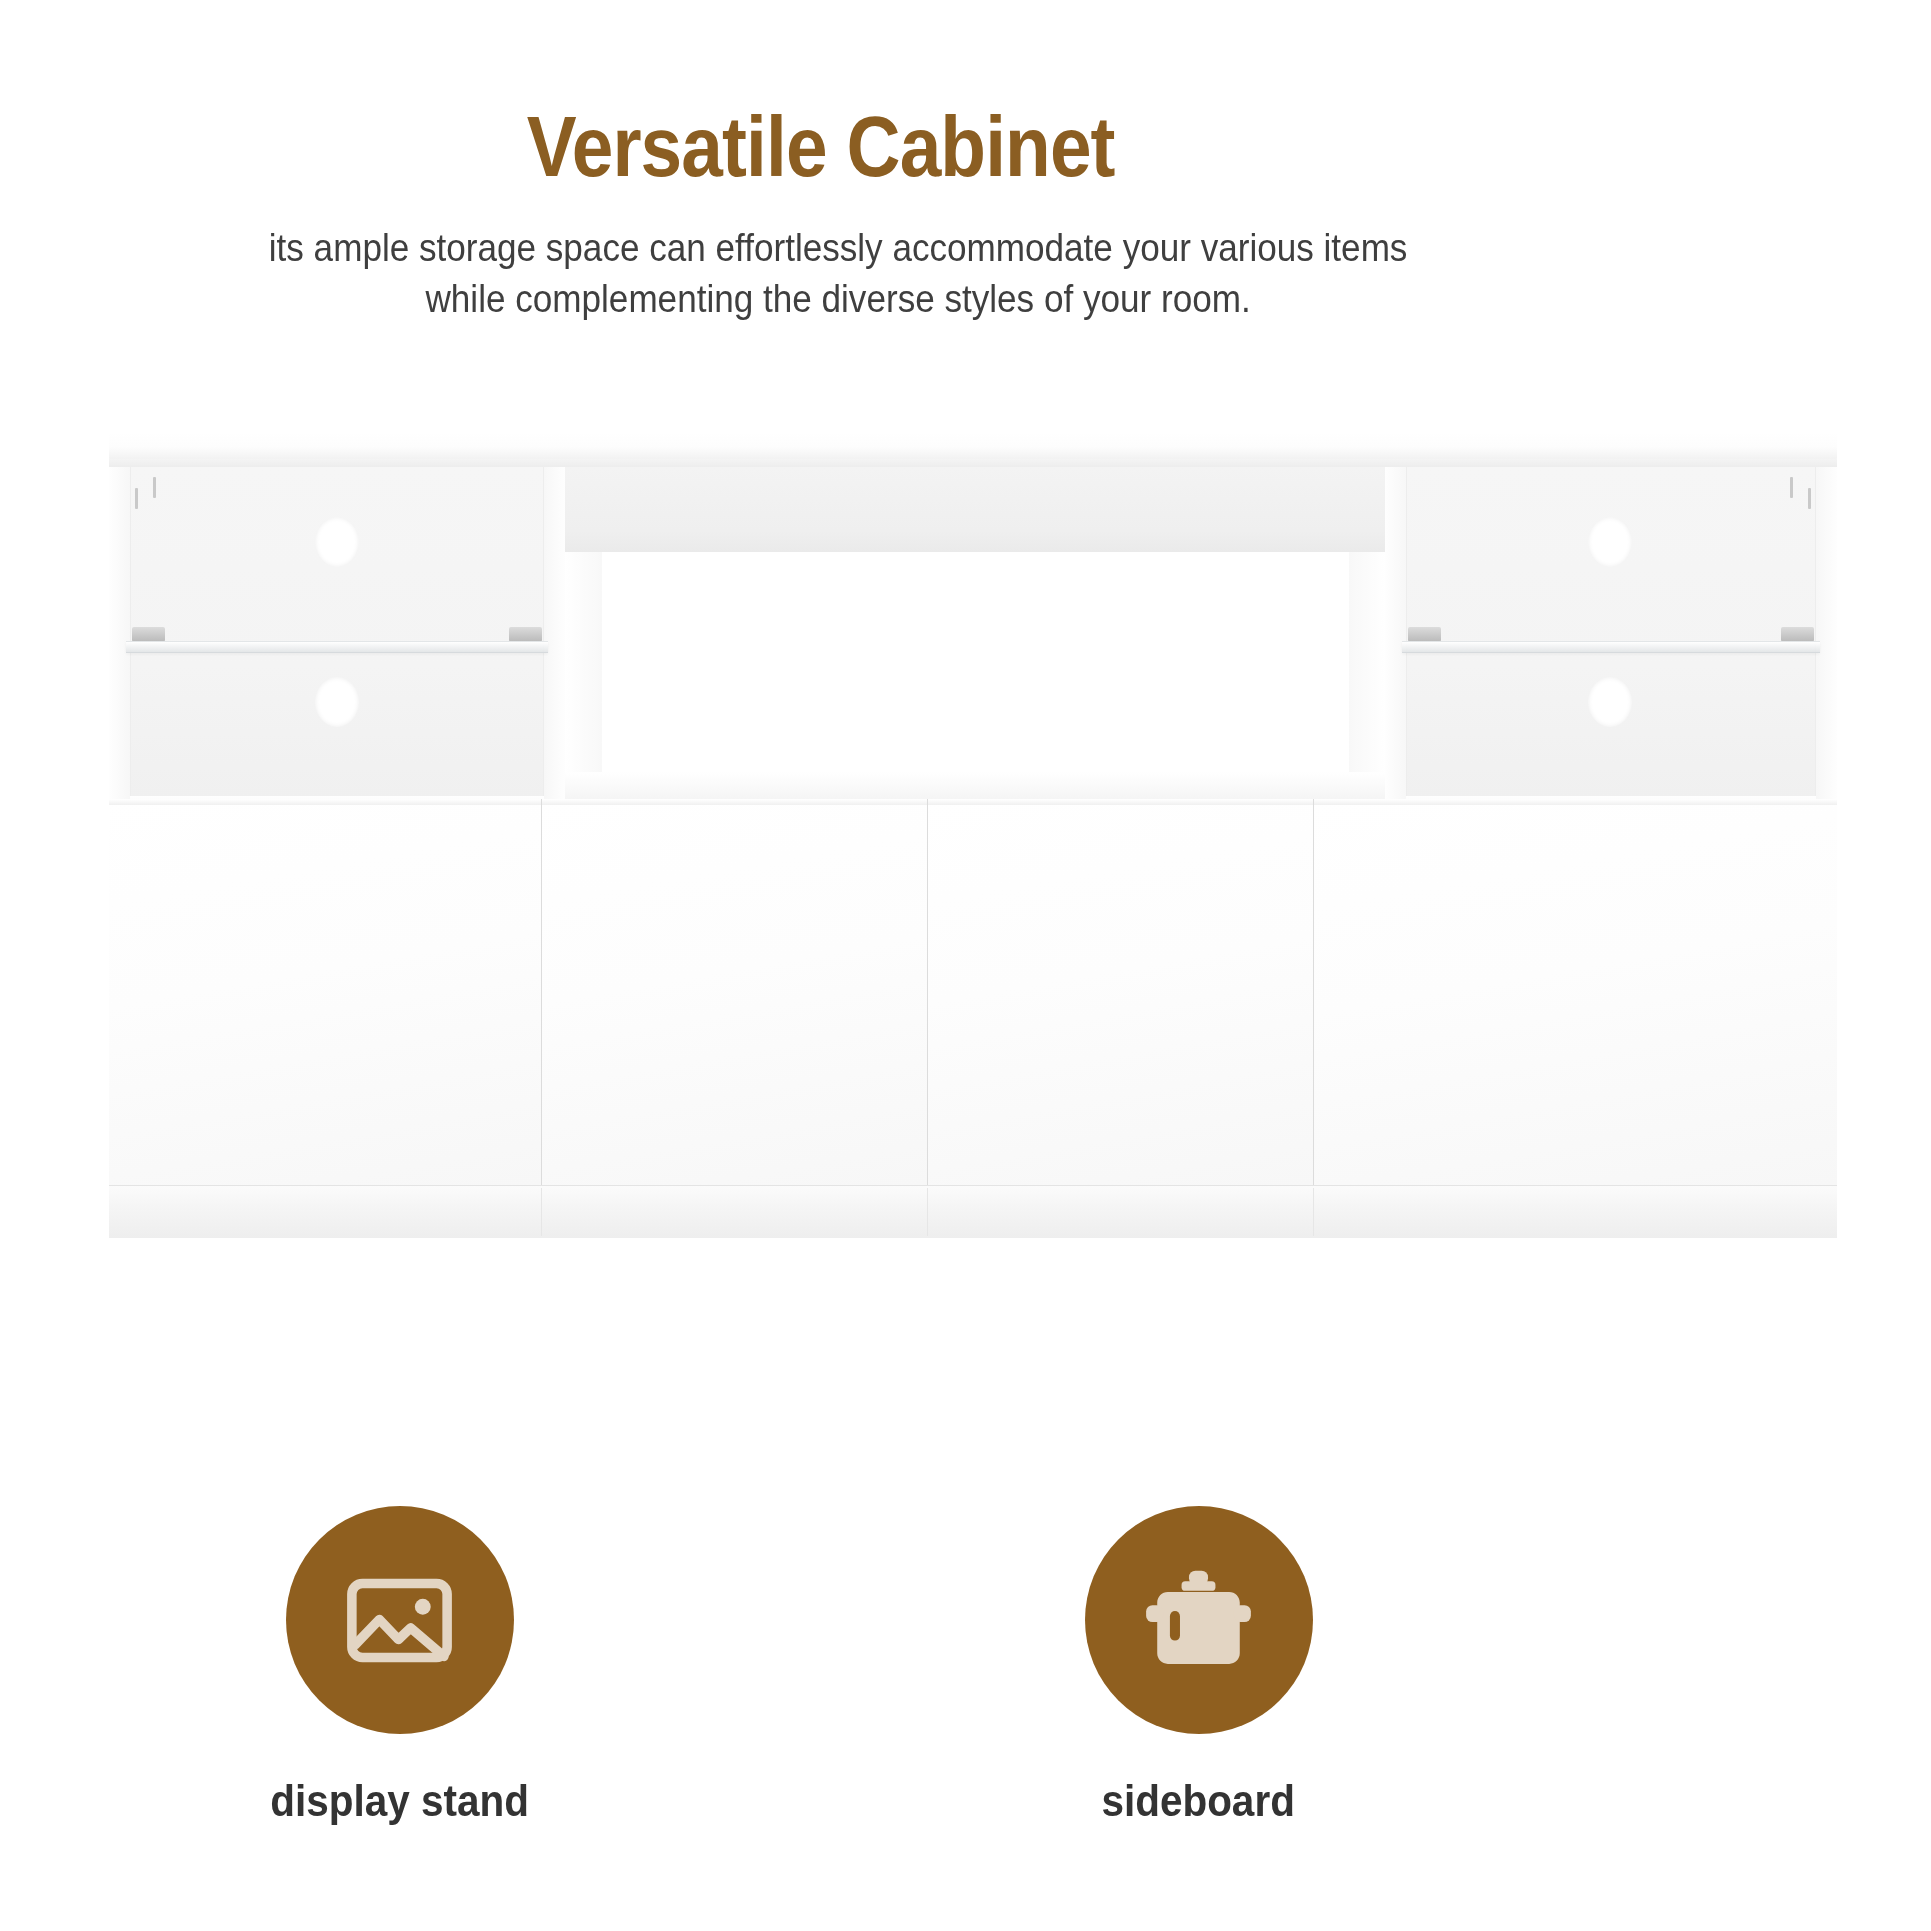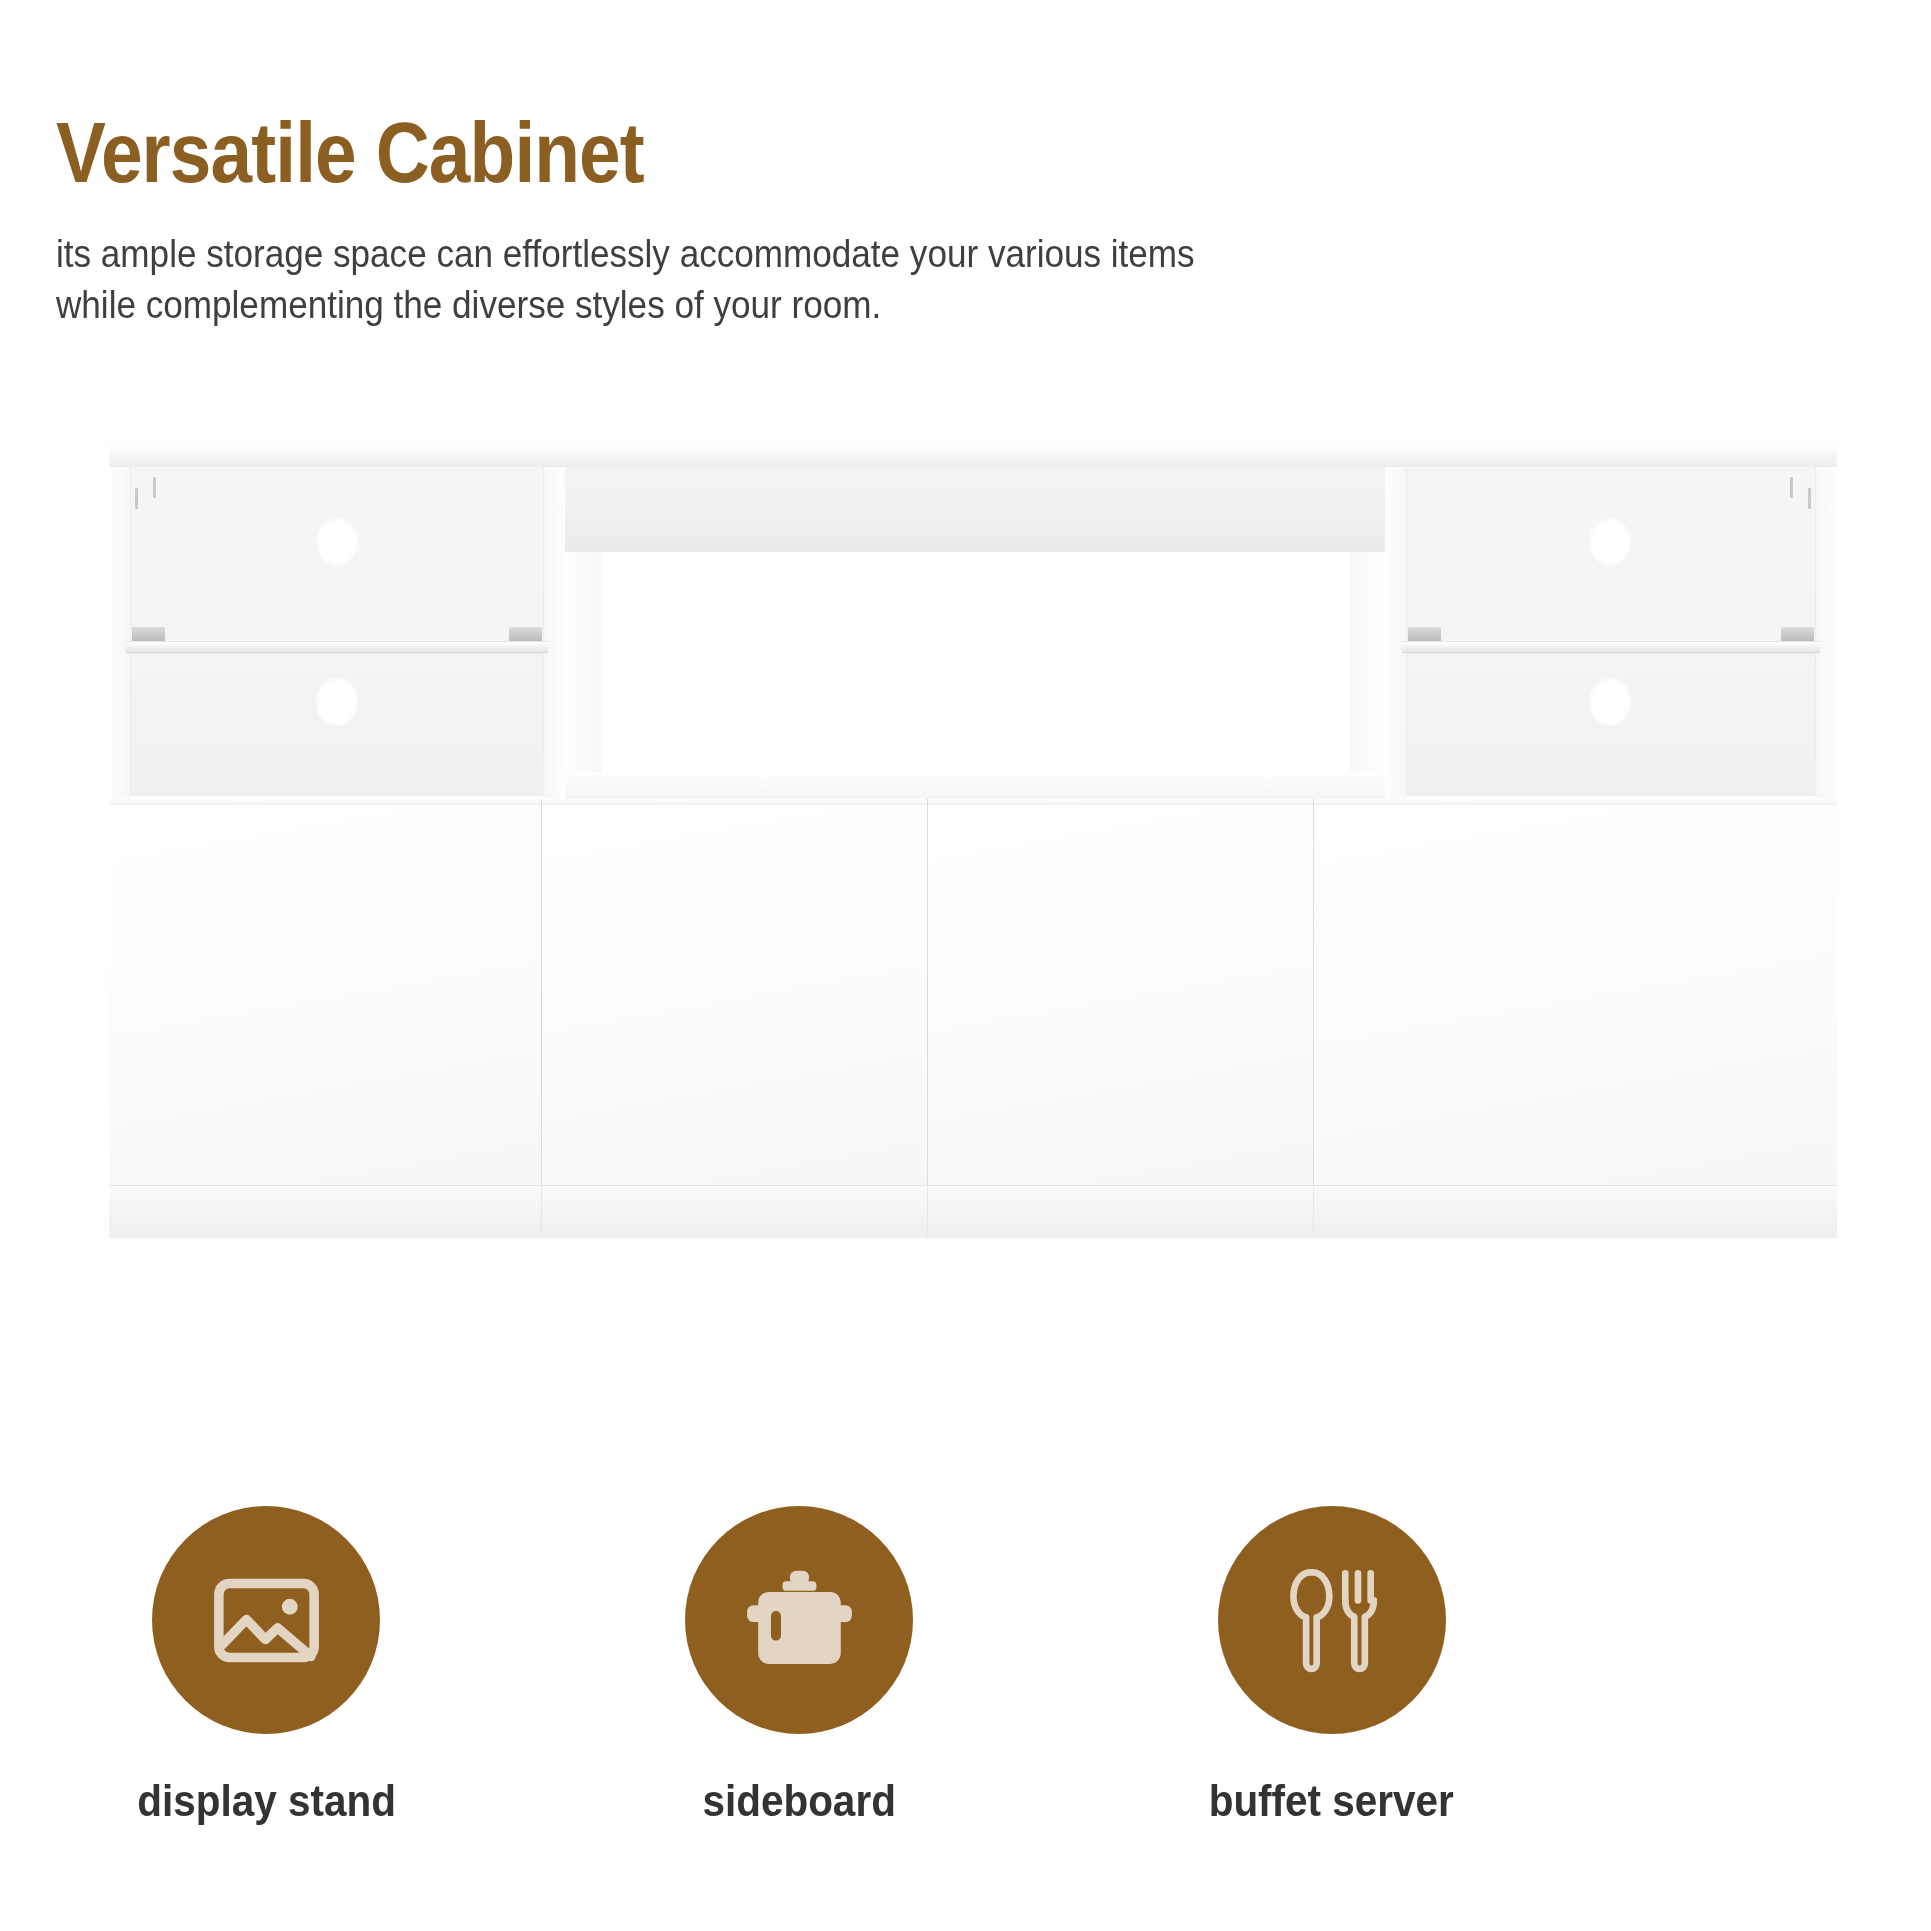--- a/index.html
+++ b/index.html
@@ -12,22 +12,23 @@
     height: 1931px;
     overflow: hidden;
     font-family: "Liberation Sans", "DejaVu Sans", sans-serif;
     position: relative;
   }
 
   
   .header {
     position: absolute;
     left: 56px;
-    top: 110px;
+    top: 104px;
     width: 1738px;
+    text-align: center;
   }
   .headline {
     margin: 0;
     font-size: 85px;
     line-height: 1.0;
     font-weight: 700;
     letter-spacing: -1px;
     color: #8b5e22;
     font-family: "Liberation Sans Narrow", "Liberation Sans", sans-serif;
     transform: scaleX(0.88);
@@ -369,27 +370,15 @@
           <path d="M6.2 6.6h11.6c1.1 0 2 0.9 2 2v9.6c0 1.1-0.9 2-2 2H6.2c-1.1 0-2-0.9-2-2V8.6c0-1.1 0.9-2 2-2z"></path>
           <rect x="2.1" y="9.1" width="3.2" height="3.2" rx="1.2"></rect>
           <rect x="18.7" y="9.1" width="3.2" height="3.2" rx="1.2"></rect>
           <rect x="6.6" y="10.2" width="1.9" height="5.6" rx="0.95" fill="#8f5f1f"></rect>
         </svg>
       </span>
     </div>
     <div class="feature-label">sideboard</div>
   </div>
 
-  <div class="feature">
-    <div class="feature-circle">
-      <span>
-        <svg width="127" height="127" viewBox="0 0 24 24" fill="none" stroke="#e3d5c3" stroke-width="1.25" stroke-linecap="round" stroke-linejoin="round">
-          <path d="M8.4 2.9c1.9 0 3.2 2.1 3.2 4.6 0 2.1-1.2 3.6-2.4 3.9v8.7c0 0.6-0.45 1.05-1 1.05s-1-0.45-1-1.05v-8.7c-1.2-0.3-2.4-1.8-2.4-3.9 0-2.5 1.3-4.6 3.2-4.6z"></path>
-          <path d="M14.6 3.1v5.1M17.0 3.1v5.1M19.4 3.1v5.1"></path>
-          <path d="M14.6 8.2c0 1.8 0.8 2.7 1.7 3.1v8.8c0 0.6 0.45 1.05 1 1.05s1-0.45 1-1.05v-8.8c0.9-0.4 1.7-1.3 1.7-3.1"></path>
-        </svg>
-      </span>
-    </div>
-    <div class="feature-label">buffet server</div>
-  </div>
 
 </div>
 
 
 </body></html>

